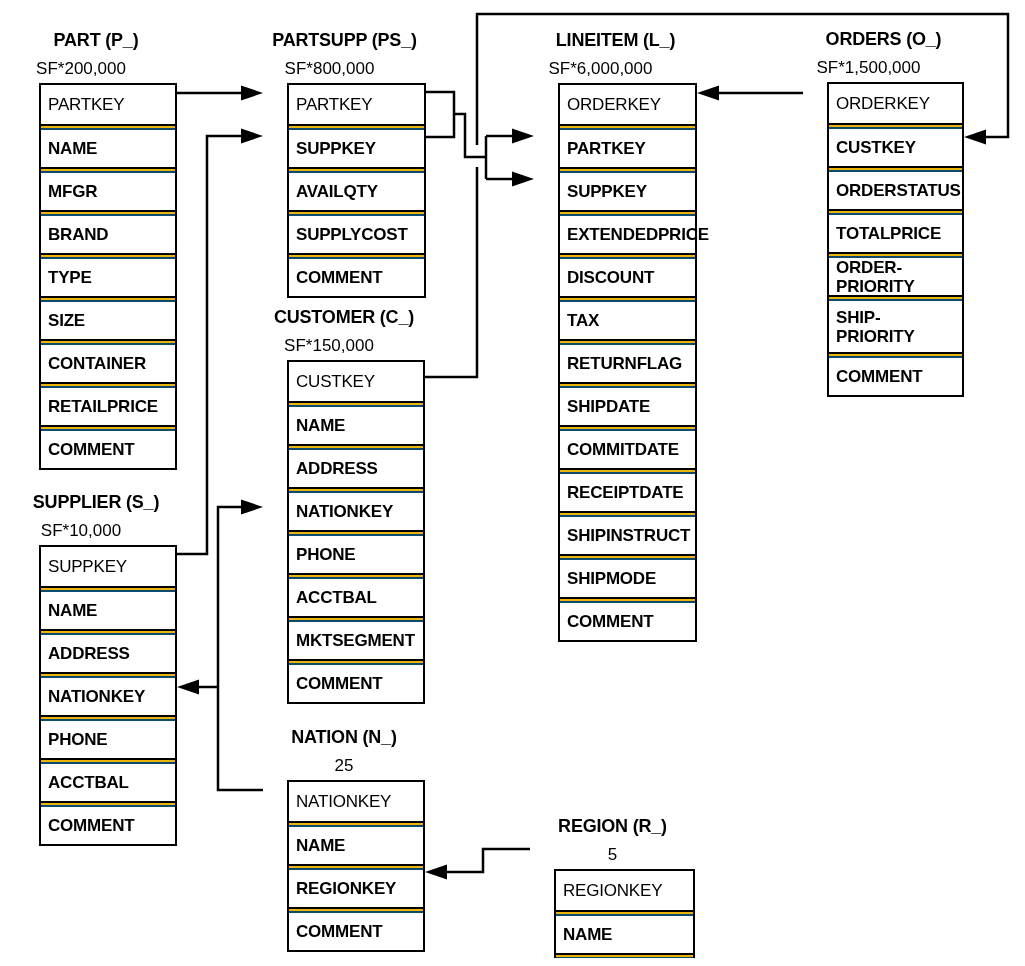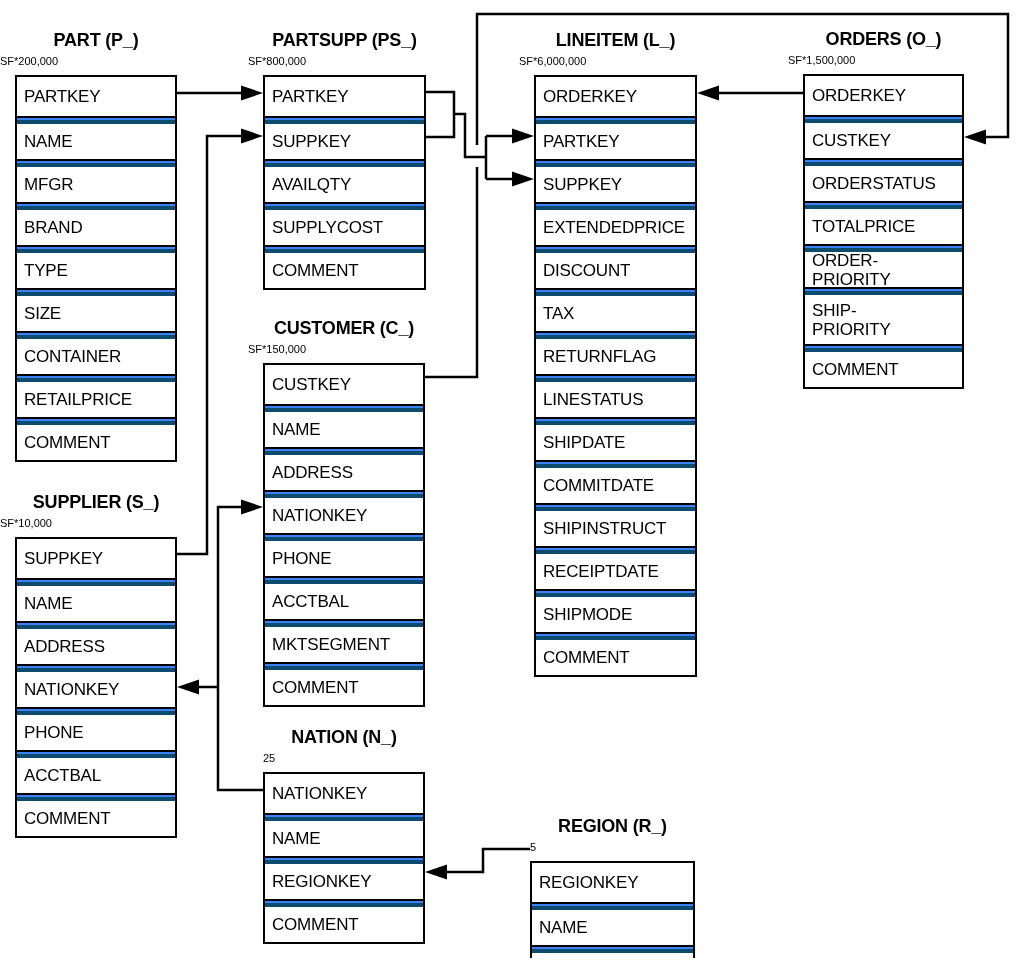--- a/index.html
+++ b/index.html
@@ -7,29 +7,29 @@
     position:relative;width:1025px;height:958px;background:#ffffff;
     font-family:"Liberation Sans",sans-serif;color:#000;overflow:hidden;
   }
   .wires{position:absolute;left:0;top:0;z-index:1;}
   .tbl{position:absolute;z-index:2;}
   .t-title{
     font-weight:bold;font-size:18px;line-height:21px;height:21px;
     text-align:center;white-space:nowrap;letter-spacing:-0.2px;
   }
   .t-sub{
-    font-size:11px;line-height:20px;height:24px;text-align:left;white-space:nowrap;
+    font-size:17px;line-height:20px;height:24px;text-align:center;white-space:nowrap;margin-top:8px;
   }
   .t-sub.shift{transform:translateX(-15px);}
-  .t-box{border:2.5px solid #000;background:#3b82f6;box-sizing:border-box;}
+  .t-box{border:2.5px solid #000;background:#eab308;box-sizing:border-box;margin-left:24px;}
   .t-row{
     height:41px;box-sizing:border-box;border-bottom:2px solid #000;margin-bottom:2px;
     display:flex;align-items:center;padding-left:7px;background:#fff;
   }
-  .t-row + .t-row{border-top:4px solid #0c4a6e;}
+  .t-row + .t-row{border-top:2px solid #0c4a6e;font-weight:bold;}
   .t-row:last-child{border-bottom:none;margin-bottom:0;height:39px;}
   .tb-orders .t-row:nth-of-type(6),
   .tb-orders .t-row:nth-of-type(8){height:55px;}
   .t-label{
     font-size:17px;line-height:19px;white-space:pre-line;letter-spacing:-0.2px;
   }
 </style>
 </head>
 <body>
 
@@ -185,38 +185,35 @@
         </div>
 
         <div class="t-row">
           <span class="t-label">TAX</span>
         </div>
 
         <div class="t-row">
           <span class="t-label">RETURNFLAG</span>
         </div>
 
-        <div class="t-row">
-          <span class="t-label">LINESTATUS</span>
-        </div>
 
         <div class="t-row">
           <span class="t-label">SHIPDATE</span>
         </div>
 
         <div class="t-row">
           <span class="t-label">COMMITDATE</span>
         </div>
 
         <div class="t-row">
+          <span class="t-label">RECEIPTDATE</span>
+        </div>
+
+        <div class="t-row">
           <span class="t-label">SHIPINSTRUCT</span>
-        </div>
-
-        <div class="t-row">
-          <span class="t-label">RECEIPTDATE</span>
         </div>
 
         <div class="t-row">
           <span class="t-label">SHIPMODE</span>
         </div>
 
         <div class="t-row">
           <span class="t-label">COMMENT</span>
         </div>
       </div>
@@ -289,21 +286,21 @@
         <div class="t-row">
           <span class="t-label">ACCTBAL</span>
         </div>
 
         <div class="t-row">
           <span class="t-label">COMMENT</span>
         </div>
       </div>
   </div>
 
-  <div class="tbl" style="left:263px;top:318px;width:162px">
+  <div class="tbl" style="left:263px;top:307px;width:162px">
     <div class="t-title">CUSTOMER (C_)</div>
     <div class="t-sub shift">SF*150,000</div>
     <div class="t-box">
 
         <div class="t-row">
           <span class="t-label">CUSTKEY</span>
         </div>
 
         <div class="t-row">
           <span class="t-label">NAME</span>

